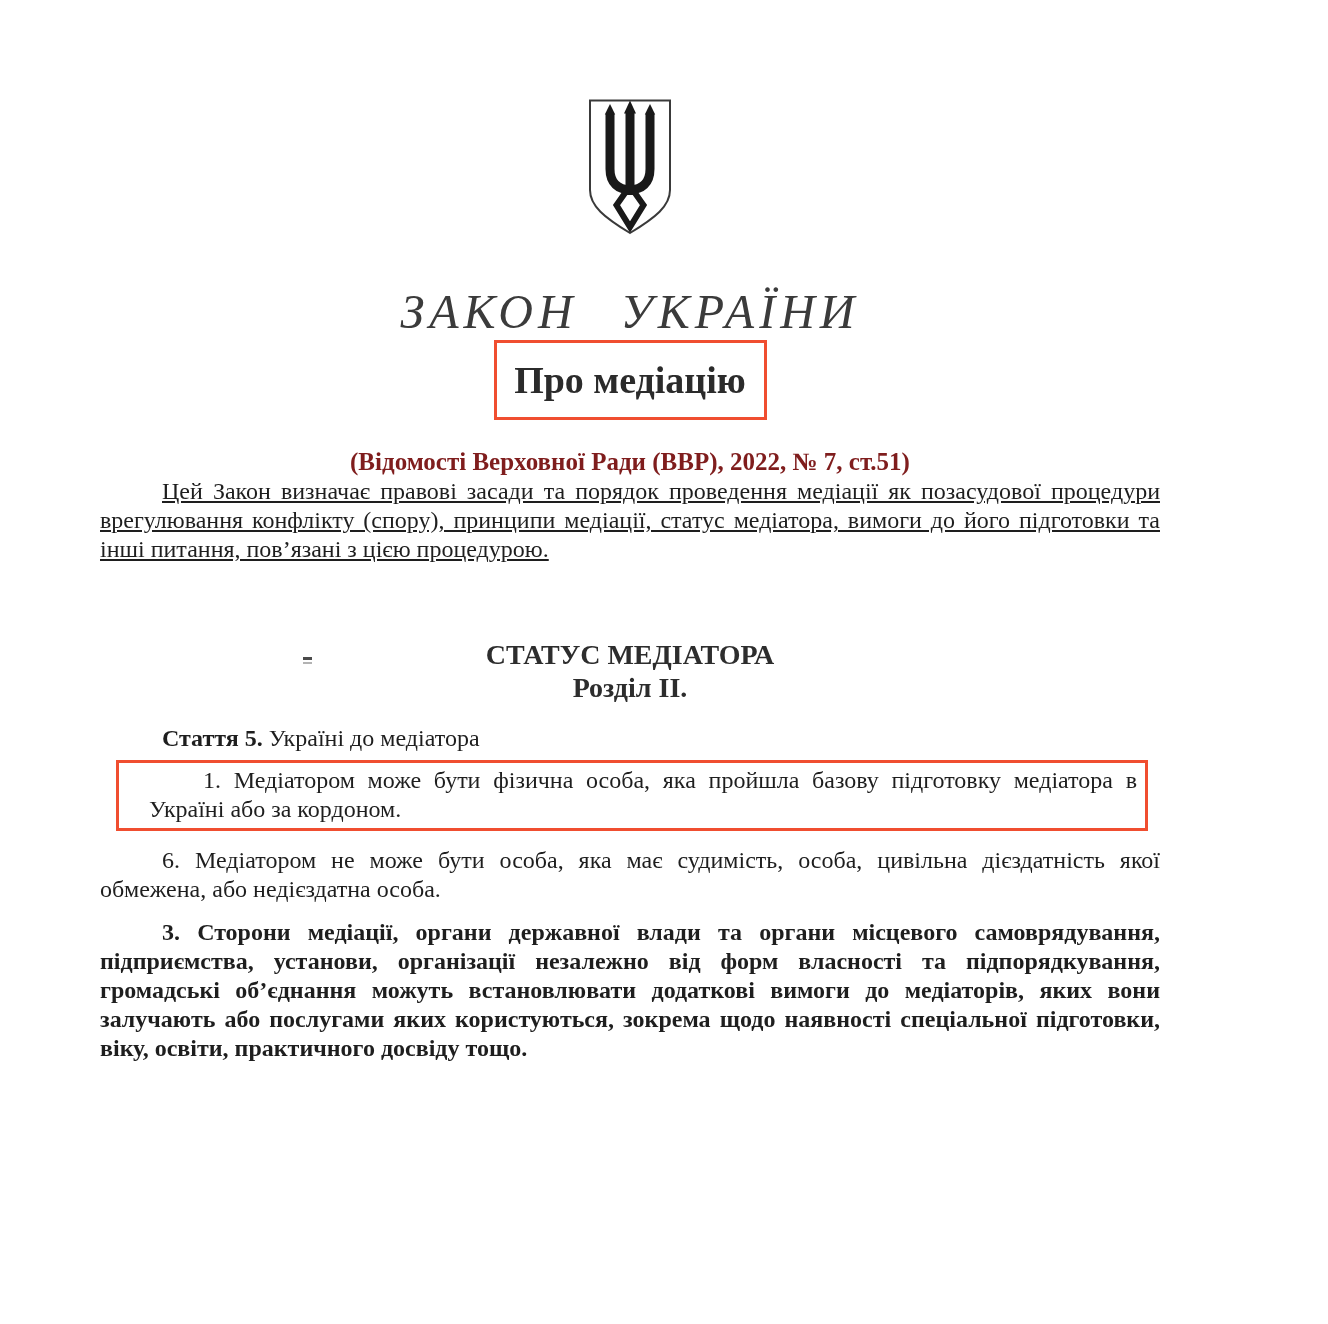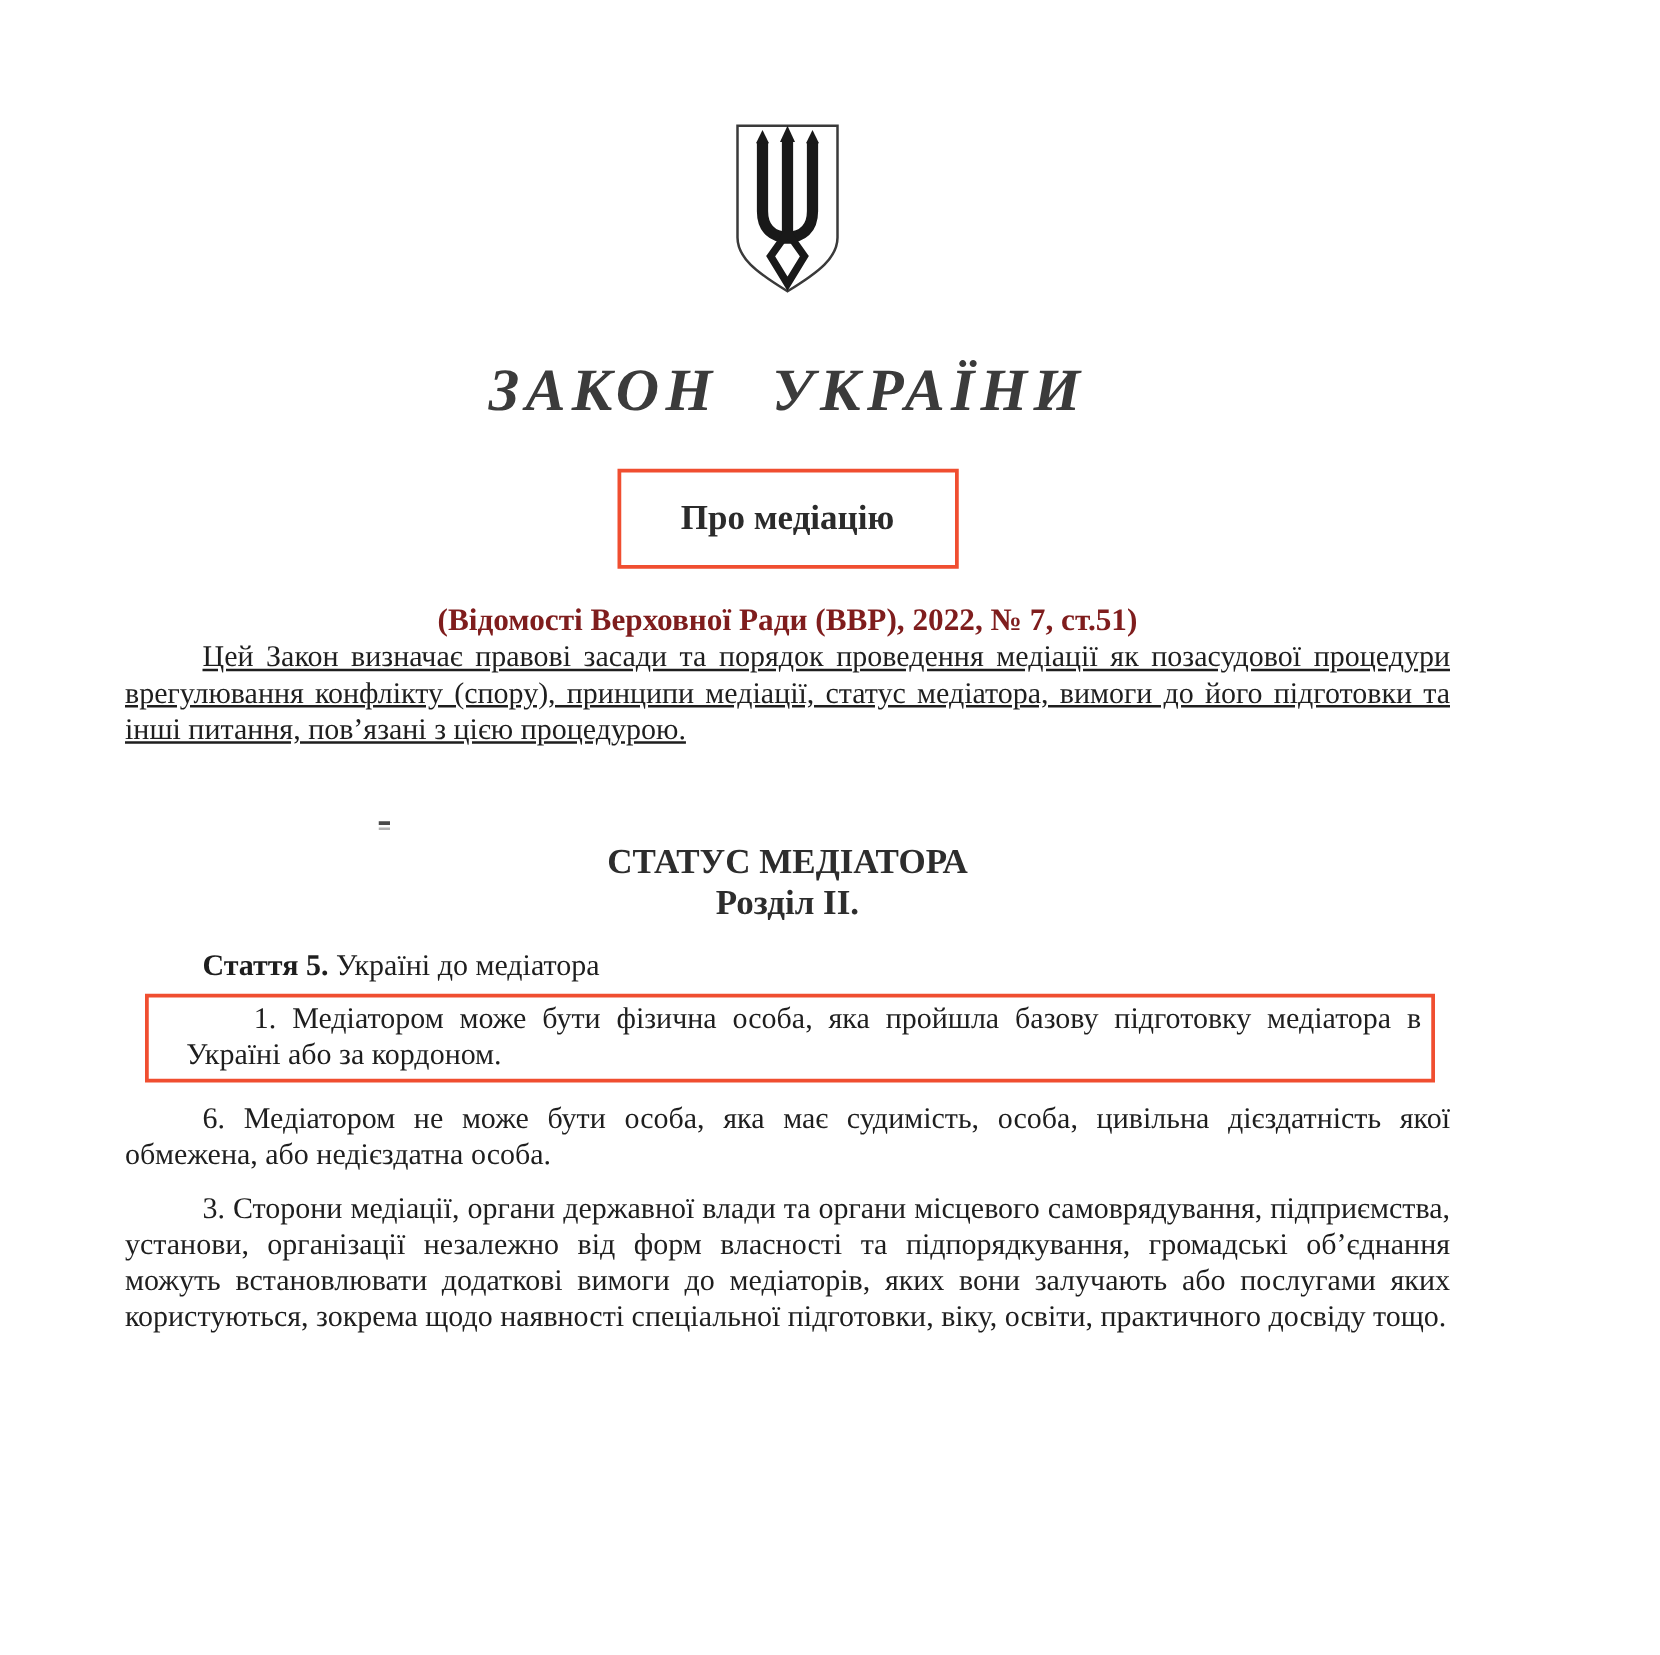--- a/index.html
+++ b/index.html
@@ -13,34 +13,34 @@
     color:#1e1e1e;
   }
   .content{margin-left:100px;width:1060px;}
   .center{text-align:center;}
   .emblem-wrap{padding-top:97px;}
   .emblem{width:90px;height:140px;display:inline-block;}
   .law-title{
     margin-top:43px;
     font-size:48px;
     line-height:56px;
-    font-weight:bold;
+    font-weight:normal;
     font-style:italic;
     letter-spacing:5px;
     word-spacing:26px;
     color:#3b3b3b;
     white-space:nowrap;
   }
   .law-name-box{
     display:inline-block;
-    margin-top:34px;
+    margin-top:0;
     width:267px;
     border:3px solid #f04e30;
     padding:16px 0;
-    font-size:28px;
+    font-size:38px;
     line-height:42px;
     font-weight:bold;
     color:#2b2b2b;
     text-align:center;
   }
   .vidomosti{
     margin-top:27px;
     font-size:25px;
     line-height:30px;
     font-weight:bold;
@@ -70,21 +70,21 @@
   .article-label{font-weight:bold;}
   .highlight-box{
     margin-top:7px;
     margin-left:16px;
     margin-right:12px;
     border:3px solid #f04e30;
     padding:3px 8px 4px 8px;
   }
   .highlight-box p{text-indent:54px;margin-left:22px;}
   .para-2{margin-top:15px !important;}
-  .para-3{margin-top:14px !important;}
+  .para-3{margin-top:14px !important;font-weight:bold;}
   .para-4{margin-top:14px !important;}
   .stray-mark{
     position:absolute;
     left:303px;
     top:657px;
     width:9px;
     height:2px;
     border-top:3px solid #4a4a4a;
     border-bottom:2px solid #b3b3b3;
   }

